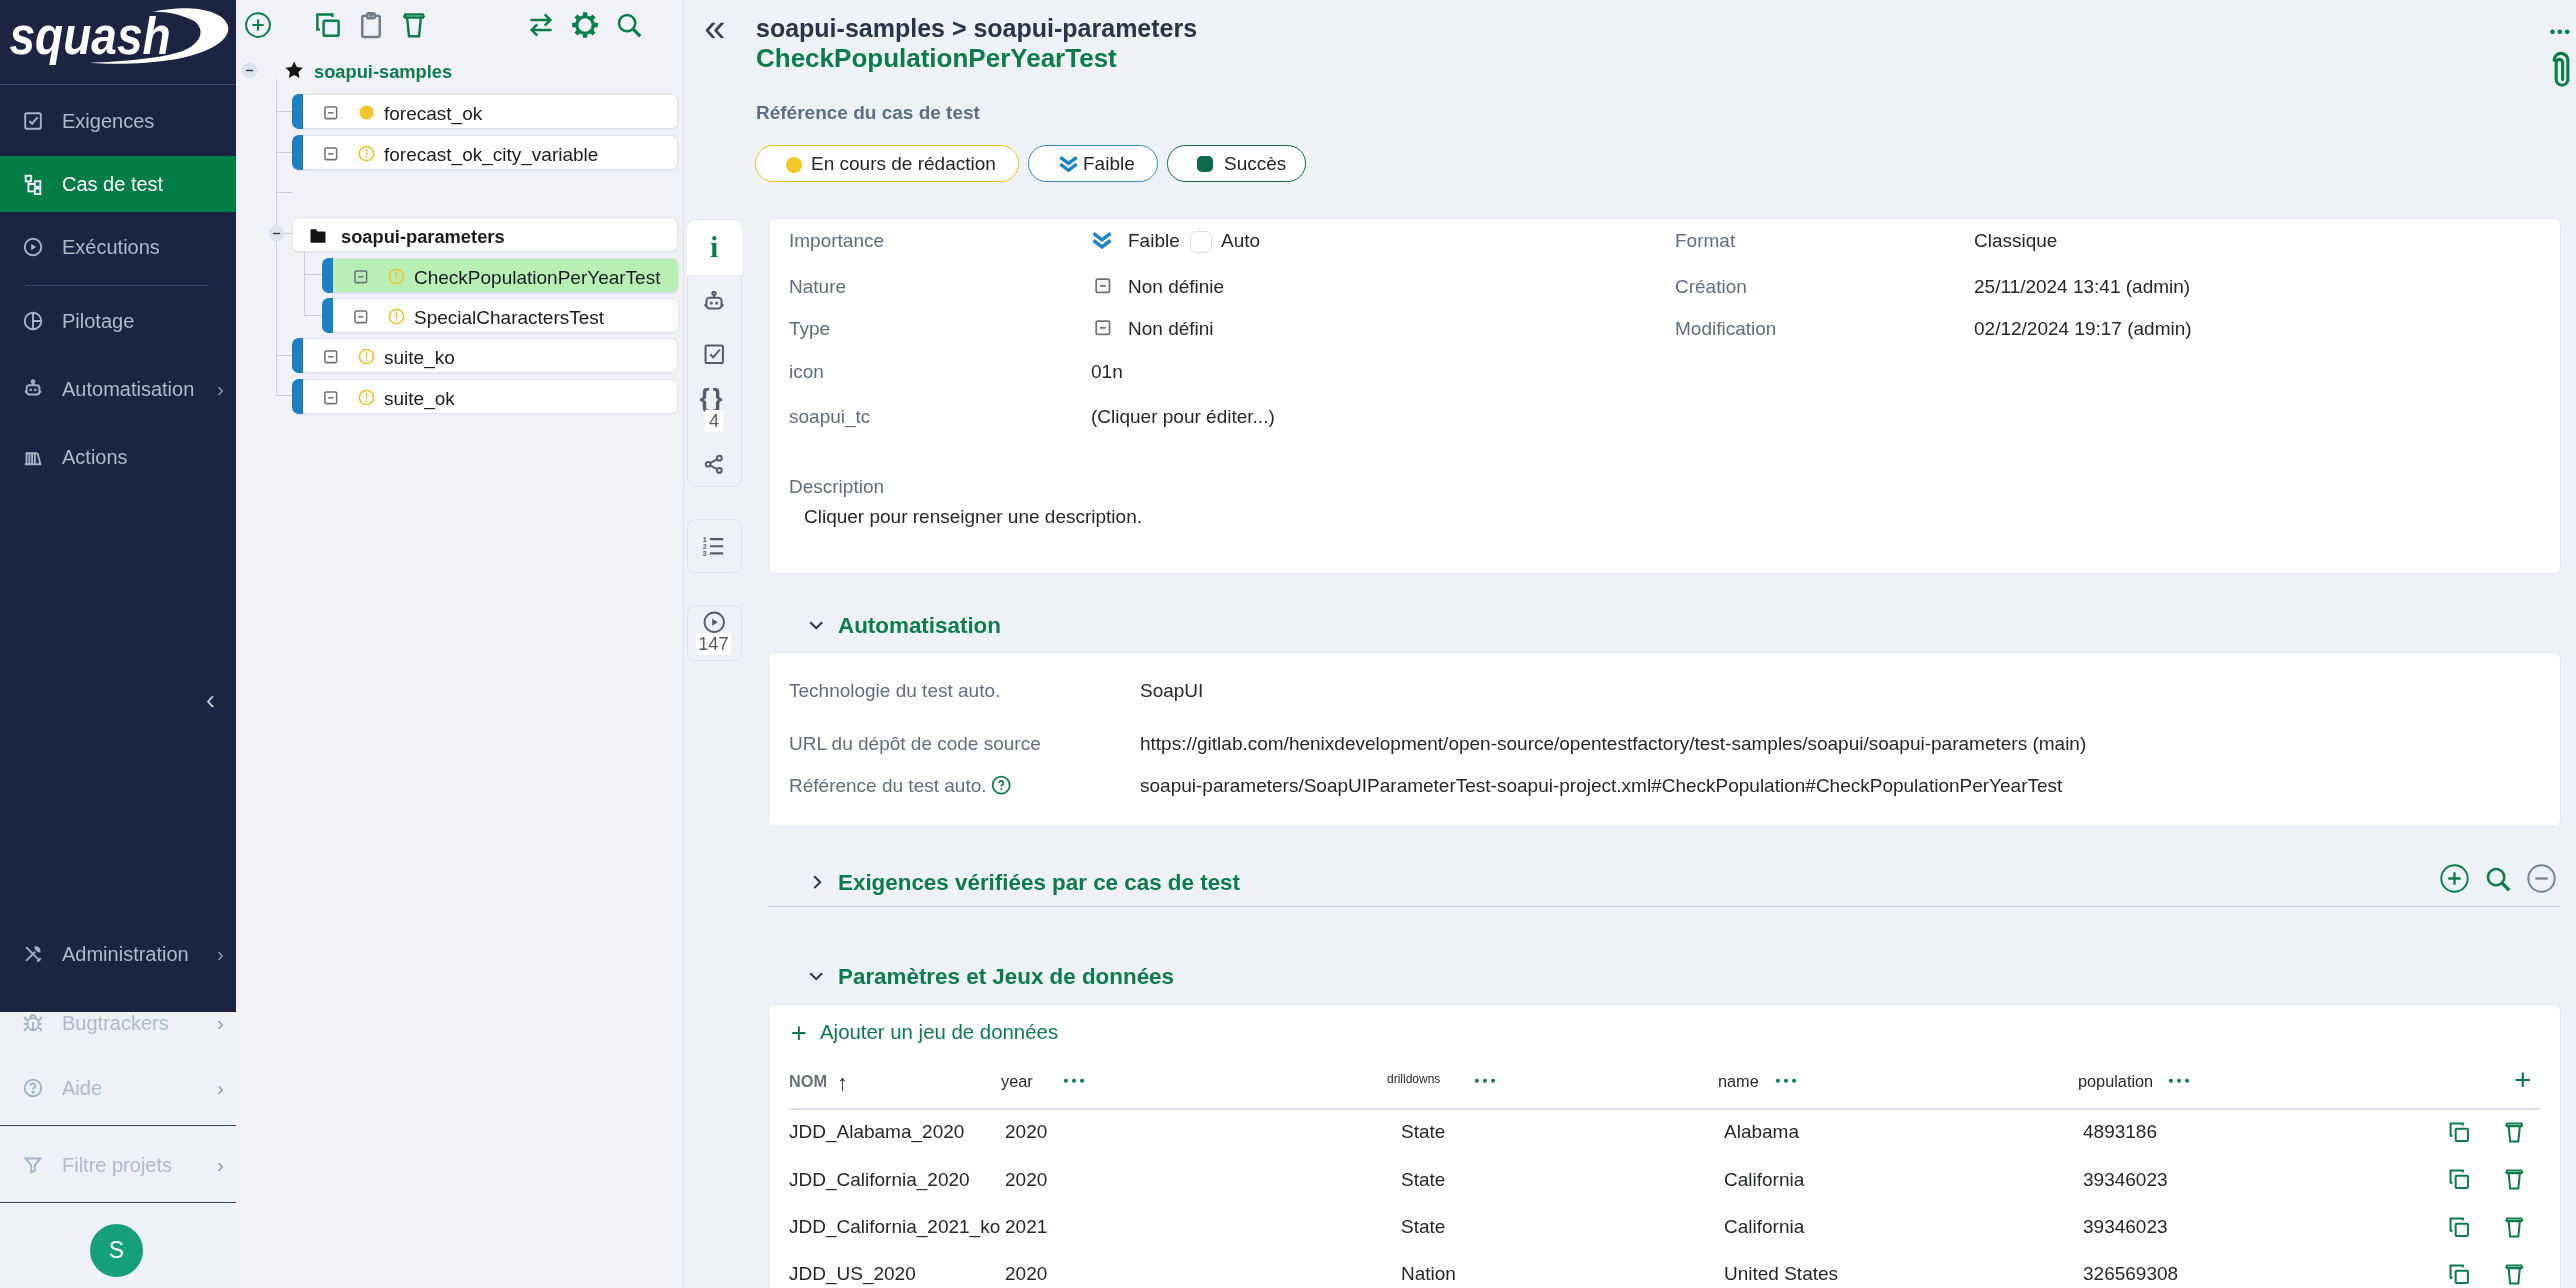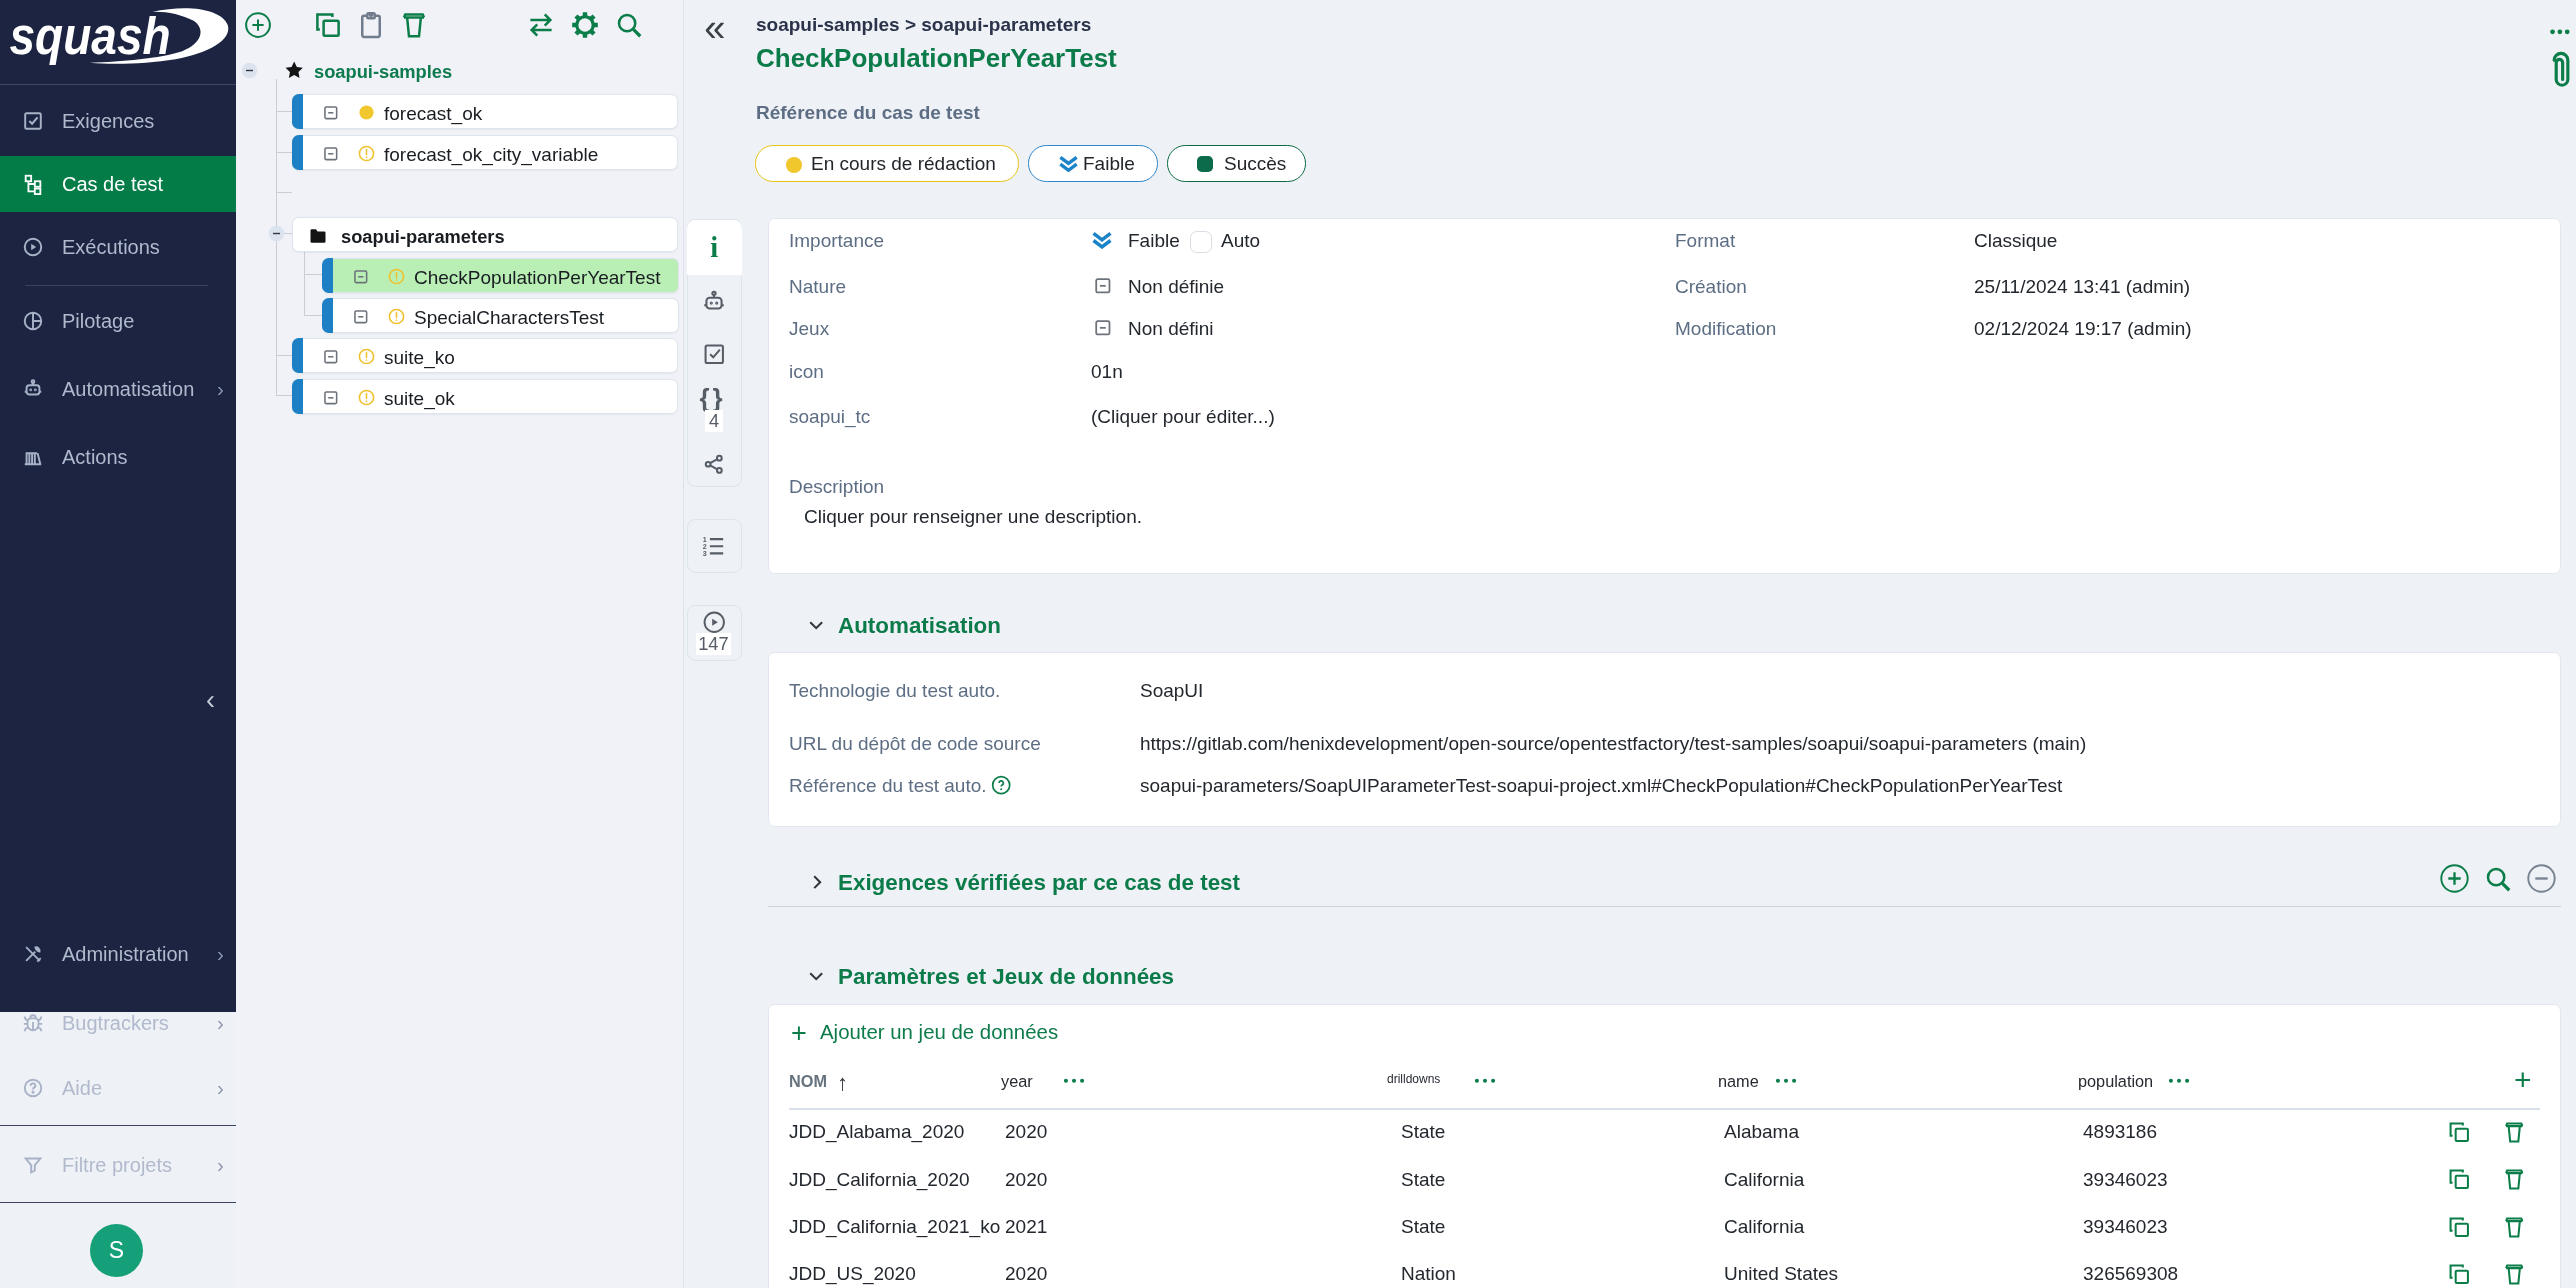--- a/index.html
+++ b/index.html
@@ -274,21 +274,21 @@
         <path d="M12 6.5 v7" stroke-linecap="round"></path>
         <circle cx="12" cy="17" r="1.2" fill="#f0c12c" stroke="none"></circle>
       </svg>
     <div class="tlabel">suite_ok</div>
   </div>
 </div>
 
 <div id="main">
 
   <div class="abs" style="left:18.3px; top:6.8px; font-size:38px; color:#3a4149;">«</div>
-  <div class="abs" style="left:70px; top:14.3px; font-size:19px; font-weight:bold; color:#2a3349;">soapui-samples &gt; soapui-parameters</div>
+  <div class="abs" style="left:70px; top:14.3px; font-size:25px; font-weight:bold; color:#2a3349;">soapui-samples &gt; soapui-parameters</div>
   <div class="abs" style="left:70px; top:43px; font-size:26px; font-weight:bold; color:#0c7b4a;">CheckPopulationPerYearTest</div>
   <div class="abs" style="left:70px; top:102px; font-size:19px; font-weight:bold; color:#5d6e84;">Référence du cas de test</div>
 
   <div class="abs" style="left:1864px; top:26px;"><svg width="20.4" height="9.5" viewBox="0 0 30 14">
         <circle cx="3.7" cy="7" r="3.5" fill="#0b7d48"></circle>
         <circle cx="14.5" cy="7" r="3.5" fill="#0b7d48"></circle>
         <circle cx="25.3" cy="7" r="3.5" fill="#0b7d48"></circle>
       </svg></div>
   <div class="abs" style="left:1865px; top:51px;"><svg width="20" height="39" viewBox="0 0 29 57" fill="none" stroke="#0b7d48" stroke-linecap="round">
         <path d="M4.5 13.5 a10 10 0 0 1 20 0 v28 a8.5 8.5 0 0 1 -17 0 V17 a4.7 4.7 0 0 1 9.4 0 v24.5" stroke-width="4.6"></path>
@@ -362,21 +362,21 @@
 
   <div class="abs lab" style="left:103px; top:276px;">Nature</div>
   <svg class="abs" style="left:408px; top:277px;" width="17.7" height="17.7" viewBox="0 0 24 24" fill="none" stroke="#6d737b" stroke-width="2.4">
       <rect x="3" y="3" width="18" height="18" rx="2"></rect>
       <path d="M8 12 h8"></path>
     </svg>
   <div class="abs val" style="left:442px; top:276px;">Non définie</div>
   <div class="abs lab" style="left:989px; top:276px;">Création</div>
   <div class="abs val" style="left:1288px; top:276px;">25/11/2024 13:41 (admin)</div>
 
-  <div class="abs lab" style="left:103px; top:318px;">Jeux</div>
+  <div class="abs lab" style="left:103px; top:318px;">Type</div>
   <svg class="abs" style="left:408px; top:319px;" width="17.7" height="17.7" viewBox="0 0 24 24" fill="none" stroke="#6d737b" stroke-width="2.4">
       <rect x="3" y="3" width="18" height="18" rx="2"></rect>
       <path d="M8 12 h8"></path>
     </svg>
   <div class="abs val" style="left:442px; top:318px;">Non défini</div>
   <div class="abs lab" style="left:989px; top:318px;">Modification</div>
   <div class="abs val" style="left:1288px; top:318px;">02/12/2024 19:17 (admin)</div>
 
   <div class="abs lab" style="left:103px; top:361px;">icon</div>
   <div class="abs val" style="left:405px; top:361px;">01n</div>

